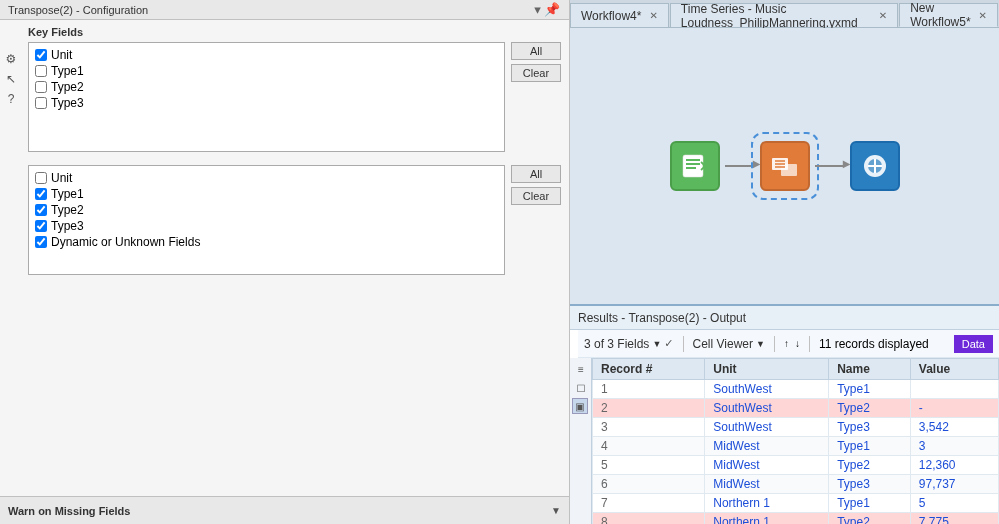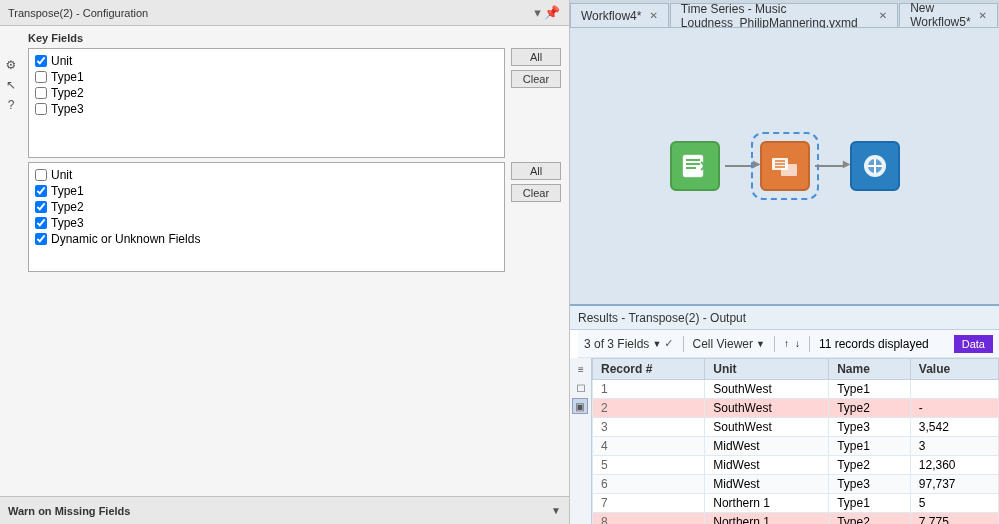--- a/index.html
+++ b/index.html
@@ -14,21 +14,21 @@
       display: flex;
       flex-direction: column;
     }
     .panel-header {
       background: #e8e8e8;
       border-bottom: 1px solid #c0c0c0;
       padding: 4px 8px;
       display: flex;
       align-items: center;
       justify-content: space-between;
-      height: 26px;
+      height: 20px;
     }
     .panel-header-title { font-size: 11px; color: #333; }
     .panel-header-icons { display: flex; gap: 4px; align-items: center; }
     .header-icon { font-size: 13px; color: #666; cursor: pointer; }
 
     .side-icons {
       position: absolute;
       left: 0;
       top: 26px;
       display: flex;
@@ -41,21 +41,21 @@
 
     .panel-content {
       flex: 1;
       display: flex;
       flex-direction: column;
       padding: 6px 8px 6px 28px;
       position: relative;
       overflow: hidden;
     }
 
-    .section { margin-bottom: 4px; }
+    .section { margin-bottom: 13px; }
     .section-label { font-size: 11px; font-weight: bold; color: #333; margin-bottom: 4px; }
 
     .fields-box {
       border: 1px solid #aaa;
       background: white;
       width: 490px;
       height: 110px;
       padding: 4px;
       overflow-y: auto;
     }
@@ -221,21 +221,21 @@
       border: 1px solid #c0d0df;
       padding: 3px 8px;
       text-align: left;
       font-weight: bold;
       color: #333;
       white-space: nowrap;
     }
     td {
       border: 1px solid #e0e8f0;
       padding: 2px 8px;
-      color: #000000;
+      color: #1d4ed8;
       white-space: nowrap;
     }
     tr:nth-child(even) td { background: #f8fafc; }
     tr:nth-child(odd) td { background: white; }
     td.highlight { background: #ffd6d6 !important; }
     .record-num { color: #666; }
 
     .results-left-icons {
       display: flex;
       flex-direction: column;

